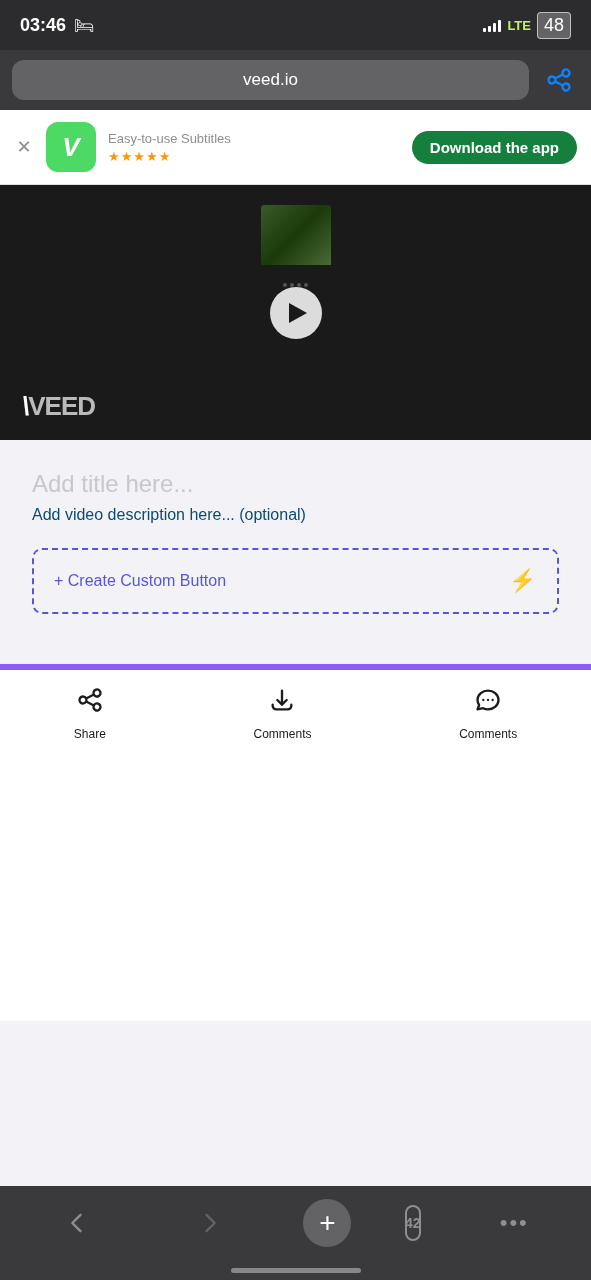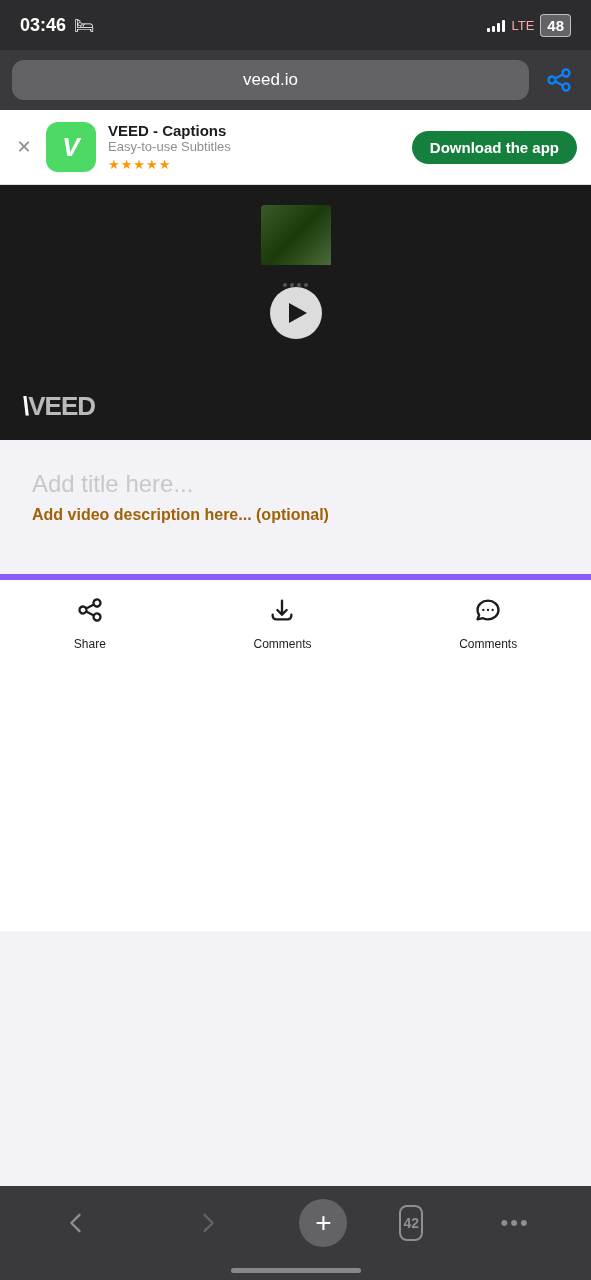--- a/index.html
+++ b/index.html
@@ -40,29 +40,29 @@
       gap: 2px;
       height: 14px;
     }
     .signal-bar {
       background: white;
       width: 3px;
       border-radius: 1px;
     }
     .lte-badge {
       font-size: 13px;
-      font-weight: 400;
-      color: #fca5a5;
+      font-weight: 700;
+      color: #bef264;
     }
     .battery-badge {
       background: #636366;
       border-radius: 4px;
       padding: 2px 6px;
-      font-size: 15px;
-      font-weight: 700;
+      font-size: 18px;
+      font-weight: 400;
       color: white;
       border: 1.5px solid rgba(255,255,255,0.6);
     }
     .bed-icon {
       font-size: 16px;
     }
 
     
     .browser-bar {
       background: #3a3a3c;
@@ -237,23 +237,23 @@
       background: #f2f2f7;
       padding: 30px 32px 20px;
     }
     .title-placeholder {
       color: #c7c7cc;
       font-size: 24px;
       font-weight: 500;
       margin-bottom: 8px;
     }
     .desc-placeholder {
-      color: #a16207;
+      color: #0c4a6e;
       font-size: 16px;
-      font-weight: bold;
+      margin-bottom: 24px;
     }
     .custom-btn-container {
       border: 2px dashed #5856d6;
       border-radius: 10px;
       padding: 18px 20px;
       display: flex;
       align-items: center;
       justify-content: space-between;
       cursor: pointer;
     }
@@ -336,21 +336,21 @@
       height: 48px;
       font-size: 30px;
       color: white;
       display: flex;
       align-items: center;
       justify-content: center;
     }
     .nav-btn.tabs {
       border: 2px solid #8e8e93;
       border-radius: 8px;
-      width: 24px;
+      width: 16px;
       height: 36px;
       font-size: 14px;
       font-weight: 700;
       color: #8e8e93;
       display: flex;
       align-items: center;
       justify-content: center;
     }
     .nav-btn.more { color: #8e8e93; }
     .home-indicator {
@@ -407,21 +407,20 @@
     </svg>
   </div>
 </div>
 
 <div class="app-banner">
   <span class="close-btn">✕</span>
   <div class="app-icon">
     <span style="font-style:italic;font-weight:900;">V</span>
   </div>
   <div class="app-info">
-    <div class="app-name">VEED - Captions</div>
     <div class="app-subtitle">Easy-to-use Subtitles</div>
     <div class="app-stars">
       <span class="star">★</span>
       <span class="star">★</span>
       <span class="star">★</span>
       <span class="star">★</span>
       <span class="star">★</span>
     </div>
   </div>
   <button class="download-btn">Download the app</button>
@@ -441,20 +440,24 @@
     <div class="play-triangle"></div>
   </div>
   <div class="veed-logo">
     <span class="veed-logo-v">\</span>VEED
   </div>
 </div>
 
 <div class="content-area">
   <div class="title-placeholder">Add title here...</div>
   <div class="desc-placeholder">Add video description here... (optional)</div>
+  <div class="custom-btn-container">
+    <span class="custom-btn-label">+ Create Custom Button</span>
+    <span class="lightning-icon">⚡</span>
+  </div>
 </div>
 
 <div class="action-bar">
   <div class="action-item">
     <div class="action-icon">
       <svg class="icon-svg" viewBox="0 0 24 24" style="width:28px;height:28px;">
         <path d="M8.684 13.342C8.886 12.938 9 12.482 9 12c0-.482-.114-.938-.316-1.342m0 2.684a3 3 0 110-2.684m0 2.684l6.632 3.316m-6.632-6l6.632-3.316m0 0a3 3 0 105.367-2.684 3 3 0 00-5.367 2.684zm0 9.316a3 3 0 105.367 2.684 3 3 0 00-5.367-2.684z"></path>
       </svg>
     </div>
     <span class="action-label">Share</span>

